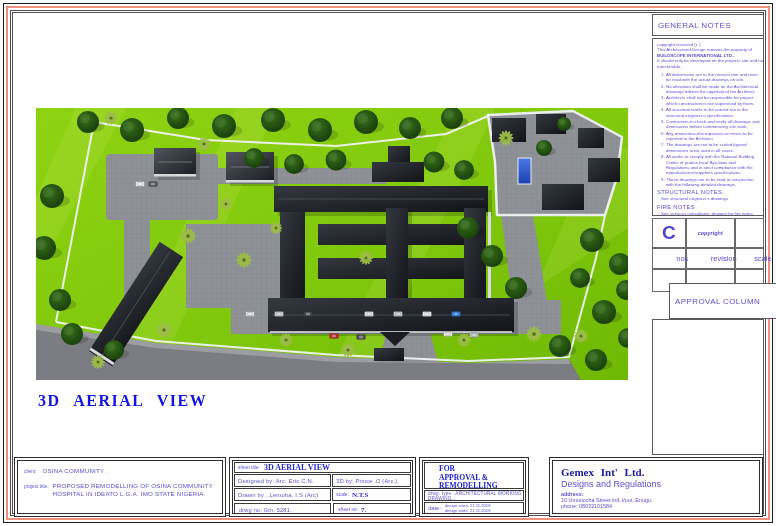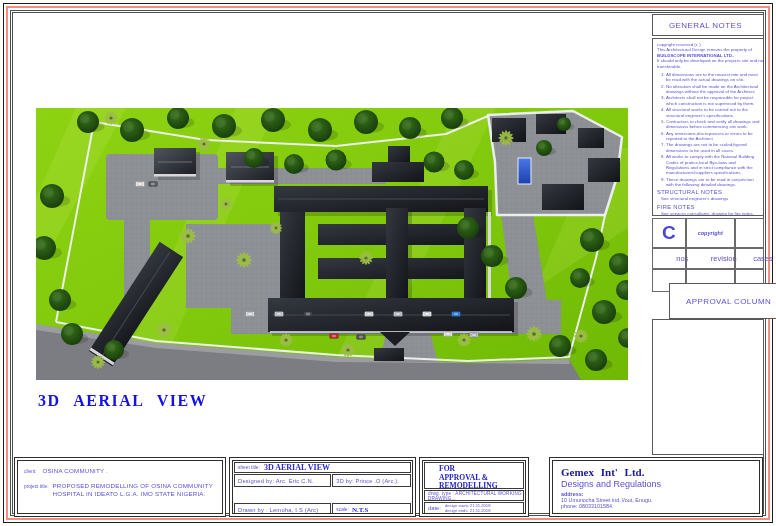--- a/index.html
+++ b/index.html
@@ -11,21 +11,21 @@
   .frame-main{inset:10px;border:3px double #4d4d4d;}
 
   
   .render{position:absolute;left:36px;top:108px;width:592px;height:272px;}
   .caption{position:absolute;left:38px;top:392px;font-family:"Liberation Serif",serif;
            font-weight:bold;font-size:16px;color:#1212e8;letter-spacing:1.5px;word-spacing:8px;}
 
   
   .rp-box{position:absolute;left:652px;width:112px;background:#fff;box-sizing:border-box;
           border:1.5px solid #5a5a5a;}
-  .rp-head{display:flex;align-items:center;padding-left:16px;font-size:8px;letter-spacing:.4px;color:#5b50d7;}
+  .rp-head{display:flex;align-items:center;padding-left:5px;font-size:8px;letter-spacing:.4px;color:#5b50d7;}
   .notes{font-size:4.4px;line-height:1.22;padding:3px 3px 0 4px;overflow:hidden;}
   .cp-line{white-space:nowrap;}
   .cp-line:nth-child(3){font-weight:bold;}
   .notes ol{margin:3px 0 0 9px;padding:0;}
   .notes li{margin:0 0 1px 0;}
   .sec-h{font-size:5.8px;letter-spacing:.3px;margin-top:2px;}
   .sec-t{font-size:4.4px;margin-left:4px;}
   .rev-table{display:grid;grid-template-columns:30% 44% 26%;grid-template-rows:30px 21px 23px;}
   .rev-cell{border:1px solid #6a6a6a;display:flex;align-items:center;justify-content:center;box-sizing:border-box;}
   .big-c{font-size:19px;color:#4a44d8;font-weight:bold;}
@@ -281,21 +281,21 @@
     <div class="sec-t">See services consultants' drawing for fire notes.</div>
 
   </div>
 
   <div class="rp-box rev-table" style="top:218px;height:78px;border:none;">
     <div class="rev-cell big-c">C</div>
     <div class="rev-cell cp-lab">copyright</div>
     <div class="rev-cell"></div>
     <div class="rev-cell rev-h">nos</div>
     <div class="rev-cell rev-h">revision</div>
-    <div class="rev-cell rev-h">cases</div>
+    <div class="rev-cell rev-h">scale</div>
     <div class="rev-cell"></div>
     <div class="rev-cell"></div>
     <div class="rev-cell"></div>
   </div>
 
   <div class="rp-box rp-head" style="top:283px;height:36px;margin-left:17px;">
     <span>APPROVAL COLUMN</span>
   </div>
   <div class="rp-box" style="top:319px;height:136px;"></div>
 
@@ -319,21 +319,21 @@
         <span class="serifb" style="font-size:8px;color:#2a2ace;">3D AERIAL  VIEW</span>
       </div>
       <div style="display:flex;margin-top:1px;">
         <div class="row-box" style="height:13px;width:55%;padding-left:3px;">
           <span class="val" style="font-size:5.8px;">Designed by: Arc. Eric  C.N.</span>
         </div>
         <div class="row-box" style="height:13px;flex:1;padding-left:3px;margin-left:1px;">
           <span class="val" style="font-size:5.6px;">3D by:  Prince .O (Arc.).</span>
         </div>
       </div>
-      <div style="display:flex;margin-top:16px;">
+      <div style="display:flex;margin-top:1px;">
         <div class="row-box" style="height:13px;width:55%;padding-left:3px;">
           <span class="val" style="font-size:5.8px;">Drawn by :   Lemoha, I.S  (Arc)</span>
         </div>
         <div class="row-box" style="height:13px;flex:1;padding-left:3px;margin-left:1px;gap:3px;">
           <span class="lab">scale:</span>
           <span class="serifb" style="font-size:7px;color:#2a2ace;">N.T.S</span>
         </div>
       </div>
       <div style="display:flex;margin-top:2px;">
         <div class="row-box" style="height:13px;width:55%;padding-left:4px;">

